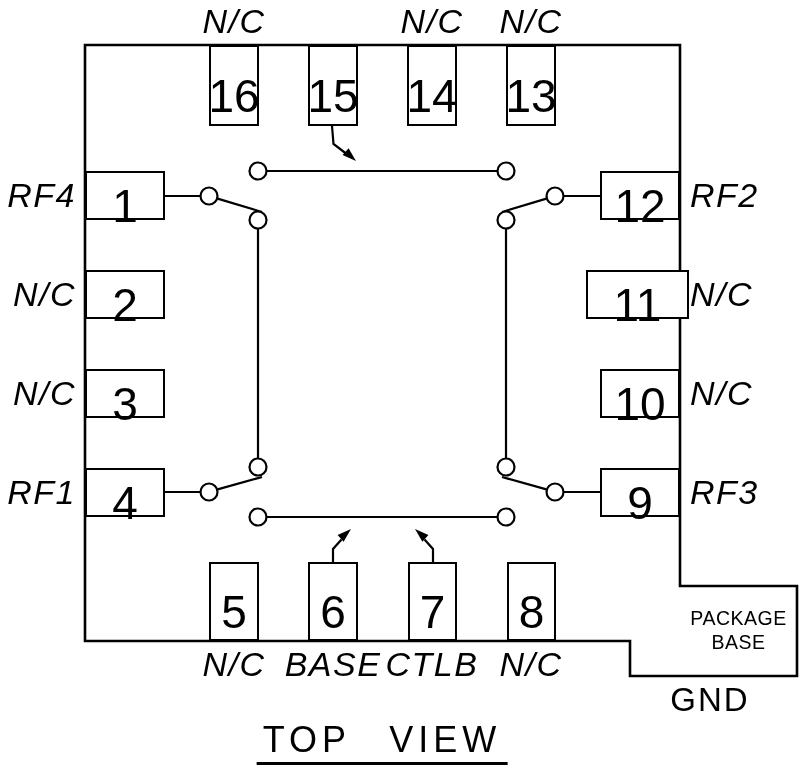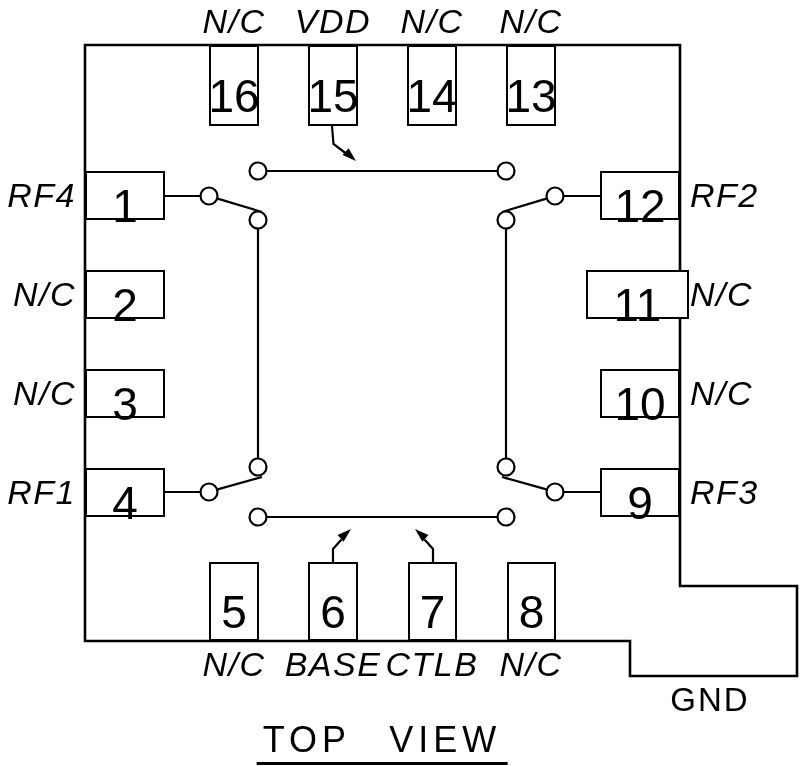--- a/index.html
+++ b/index.html
@@ -132,36 +132,39 @@
     <span class="pinnum">6</span>
   </div>
   <div class="pinbox" style="left:408px;top:562px;width:49px;height:79px">
     <span class="pinnum">7</span>
   </div>
   <div class="pinbox" style="left:507px;top:562px;width:49px;height:79px">
     <span class="pinnum">8</span>
   </div>
 
   <div class="plabel center" style="left:164px;top:0px;width:140px">N/C</div>
-  <div class="plabel center" style="left:263px;top:0px;width:140px">VDD</div>
   <div class="plabel center" style="left:362px;top:0px;width:140px">N/C</div>
   <div class="plabel center" style="left:461px;top:0px;width:140px">N/C</div>
 
   <div class="plabel right" style="left:0px;top:174px;width:76px">RF4</div>
   <div class="plabel right" style="left:0px;top:273px;width:76px">N/C</div>
   <div class="plabel right" style="left:0px;top:372px;width:76px">N/C</div>
   <div class="plabel right" style="left:0px;top:471px;width:76px">RF1</div>
 
   <div class="plabel left" style="left:690px;top:174px;width:110px">RF2</div>
   <div class="plabel left" style="left:690px;top:273px;width:110px">N/C</div>
   <div class="plabel left" style="left:690px;top:372px;width:110px">N/C</div>
   <div class="plabel left" style="left:690px;top:471px;width:110px">RF3</div>
 
   <div class="plabel center" style="left:164px;top:643px;width:140px">N/C</div>
   <div class="plabel center" style="left:263px;top:643px;width:140px">BASE</div>
   <div class="plabel center" style="left:362px;top:643px;width:140px">CTLB</div>
   <div class="plabel center" style="left:461px;top:643px;width:140px">N/C</div>
 
+  <div class="basebox-text">
+    <div>PACKAGE</div>
+    <div>BASE</div>
+  </div>
   <div class="gnd">GND</div>
 
   <div class="title">TOP VIEW</div>
 
 </div>
 
 </body></html>

